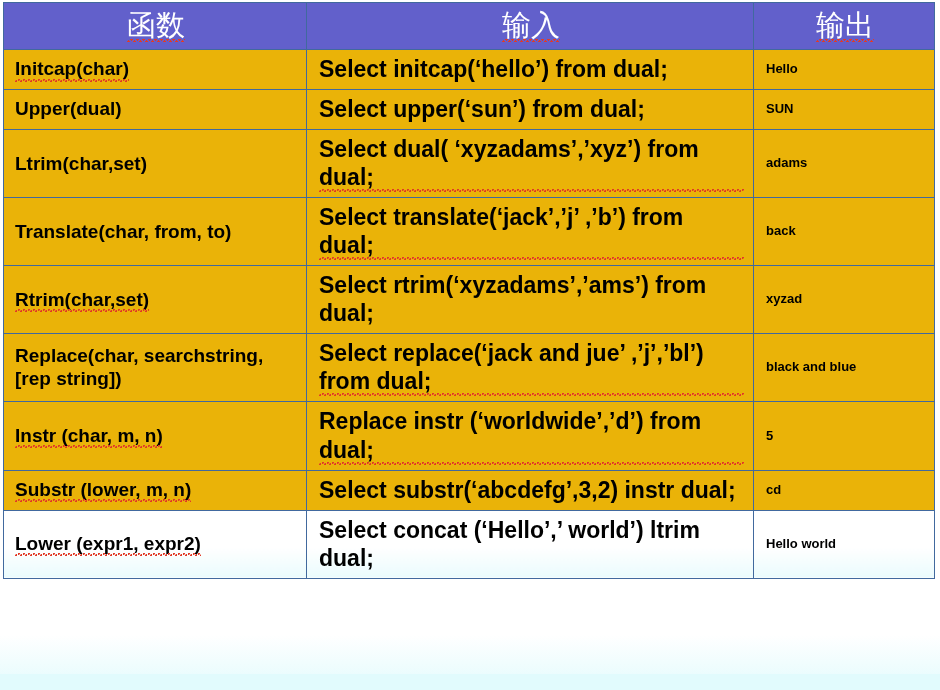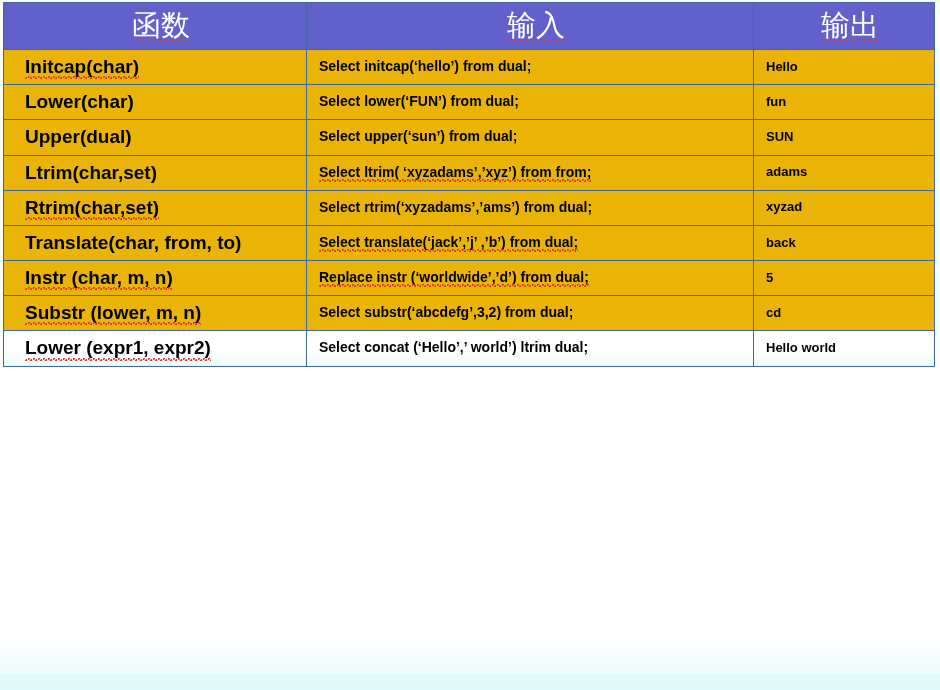--- a/index.html
+++ b/index.html
@@ -29,21 +29,21 @@
     background: transparent;
   }
   table.fn-table col.c0 { width: 303px; }
   table.fn-table col.c1 { width: 447px; }
   table.fn-table col.c2 { width: 181px; }
 
   table.fn-table th,
   table.fn-table td {
     border: 1px solid #41699e;
     vertical-align: middle;
-    padding: 5px 9px 6px 21px;
+    padding: 5px 9px 6px 11px;
     box-sizing: border-box;
   }
   thead th {
     background: #6260cb;
     color: #ffffff;
     text-align: center;
     font-weight: normal;
     font-size: 29px;
     line-height: 1.0;
     padding: 7px 0 9px 0;
@@ -71,21 +71,21 @@
   }
 
   tbody td {
     background: #eab308;
     color: #000000;
     font-weight: bold;
     font-size: 19.5px;
     line-height: 1.22;
   }
   tbody td.col-fn   { font-size: 19px; }
-  tbody td.col-in   { font-size: 14px; padding-left: 12px; }
+  tbody td.col-in   { font-size: 23px; padding-left: 12px; }
   tbody td.col-out  { font-size: 13px; padding-left: 12px; }
 
   tbody tr.last td { background: linear-gradient(to bottom, #ffffff 55%, #eafbfd 100%); }
 
   
   .sp {
     position: relative;
     display: inline-block;
   }
   .sp::after {
@@ -129,60 +129,60 @@
       </tr>
     </thead>
     <tbody>
 
       <tr>
         <td class="col-fn"><span class="sp">Initcap(char)</span></td>
         <td class="col-in"><span>Select initcap(‘hello’) from dual;</span></td>
         <td class="col-out"><span>Hello</span></td>
       </tr>
 
-      <tr>
-        <td class="col-fn"><span>Lower(char)</span></td>
-        <td class="col-in"><span>Select lower(‘FUN’) from dual;</span></td>
-        <td class="col-out"><span>fun</span></td>
-      </tr>
 
       <tr>
         <td class="col-fn"><span>Upper(dual)</span></td>
         <td class="col-in"><span>Select upper(‘sun’) from dual;</span></td>
         <td class="col-out"><span>SUN</span></td>
       </tr>
 
       <tr>
         <td class="col-fn"><span>Ltrim(char,set)</span></td>
-        <td class="col-in"><span class="sp">Select ltrim( ‘xyzadams’,’xyz’) from from;</span></td>
+        <td class="col-in"><span class="sp">Select dual( ‘xyzadams’,’xyz’) from dual;</span></td>
         <td class="col-out"><span>adams</span></td>
+      </tr>
+
+      <tr>
+        <td class="col-fn"><span>Translate(char, from, to)</span></td>
+        <td class="col-in"><span class="sp">Select translate(‘jack’,’j’ ,’b’) from dual;</span></td>
+        <td class="col-out"><span>back</span></td>
       </tr>
 
       <tr>
         <td class="col-fn"><span class="sp">Rtrim(char,set)</span></td>
         <td class="col-in"><span>Select rtrim(‘xyzadams’,’ams’) from dual;</span></td>
         <td class="col-out"><span>xyzad</span></td>
       </tr>
 
       <tr>
-        <td class="col-fn"><span>Translate(char, from, to)</span></td>
-        <td class="col-in"><span class="sp">Select translate(‘jack’,’j’ ,’b’) from dual;</span></td>
-        <td class="col-out"><span>back</span></td>
+        <td class="col-fn"><span>Replace(char, searchstring,[rep string])</span></td>
+        <td class="col-in"><span class="sp">Select replace(‘jack and jue’ ,’j’,’bl’) from dual;</span></td>
+        <td class="col-out"><span>black and blue</span></td>
       </tr>
-
 
       <tr>
         <td class="col-fn"><span class="sp">Instr (char, m, n)</span></td>
         <td class="col-in"><span class="sp">Replace instr (‘worldwide’,’d’) from dual;</span></td>
         <td class="col-out"><span>5</span></td>
       </tr>
 
       <tr>
         <td class="col-fn"><span class="sp">Substr (lower, m, n)</span></td>
-        <td class="col-in"><span>Select substr(‘abcdefg’,3,2) from dual;</span></td>
+        <td class="col-in"><span>Select substr(‘abcdefg’,3,2) instr dual;</span></td>
         <td class="col-out"><span>cd</span></td>
       </tr>
 
       <tr class="last">
         <td class="col-fn"><span class="sp">Lower (expr1, expr2)</span></td>
         <td class="col-in"><span>Select concat (‘Hello’,’ world’) ltrim dual;</span></td>
         <td class="col-out"><span>Hello world</span></td>
       </tr>
 
     </tbody>

